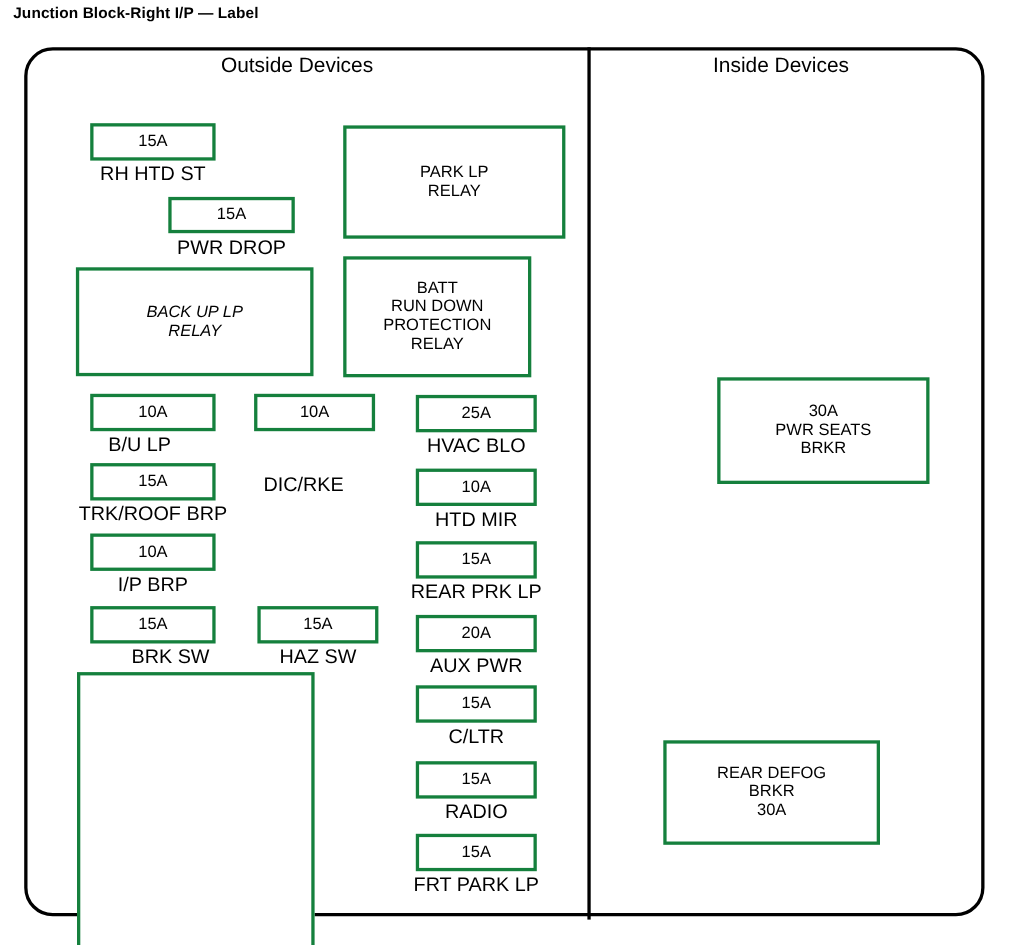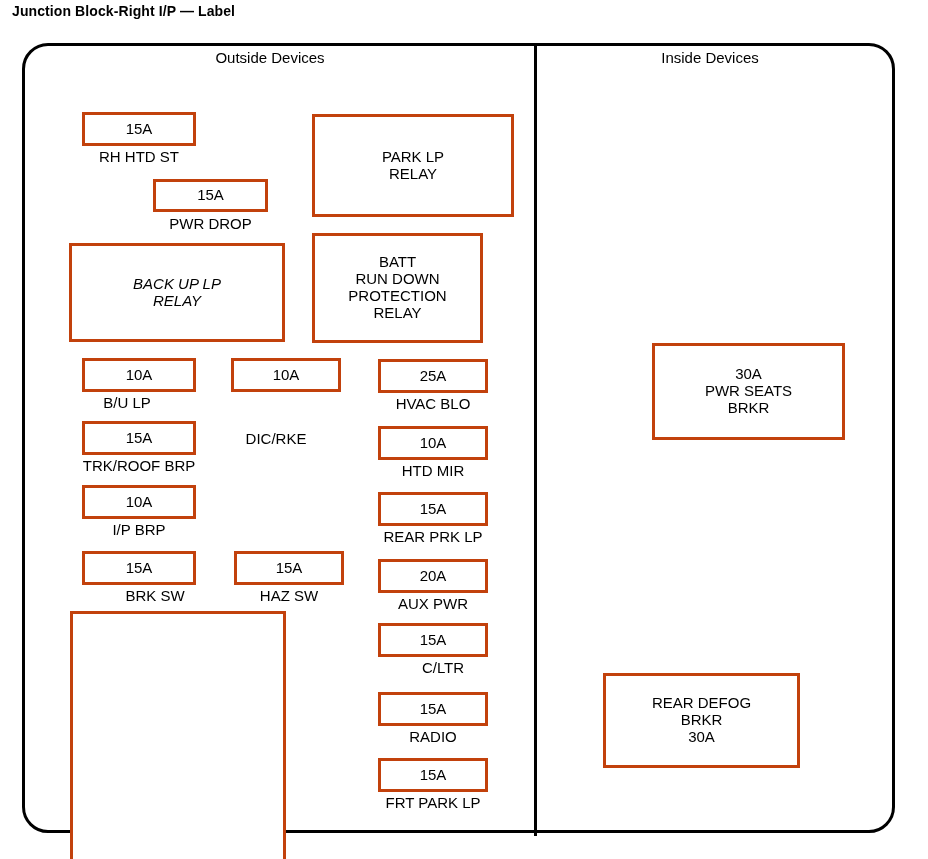--- a/index.html
+++ b/index.html
@@ -46,47 +46,47 @@
     left: 534px;
     top: 43px;
     width: 3px;
     height: 793px;
     background: #000;
   }
 
   
   .section-header {
     position: absolute;
-    font-size: 15px;
+    font-size: 19px;
     text-align: center;
     white-space: nowrap;
   }
   #outside-header { left: 130px; top: 49px; width: 280px; }
   #inside-header  { left: 565px; top: 49px; width: 290px; }
 
   
   .comp {
     position: absolute;
     box-sizing: border-box;
-    border: 3px solid #c2410c;
+    border: 3px solid #15803d;
     background: #fff;
     display: flex;
     align-items: center;
     justify-content: center;
     text-align: center;
     font-size: 15px;
     line-height: 1.12;
     white-space: pre-line;
   }
   .comp.relay { font-size: 15px; }
 
   
   .caption {
     position: absolute;
-    font-size: 15px;
+    font-size: 18px;
     text-align: center;
     white-space: nowrap;
   }
 
   
   .comp.text-high { align-items: flex-start; padding-top: 32%; }
 </style>
 </head>
 <body>
 
@@ -142,21 +142,21 @@
 <div class="comp" style="left:378px; top:426px; width:110px; height:34px;">10A</div>
 <div class="caption" style="left:358px; top:462px; width:150px;">HTD MIR</div>
 
 <div class="comp" style="left:378px; top:492px; width:110px; height:34px;">15A</div>
 <div class="caption" style="left:353px; top:528px; width:160px;">REAR PRK LP</div>
 
 <div class="comp" style="left:378px; top:559px; width:110px; height:34px;">20A</div>
 <div class="caption" style="left:358px; top:595px; width:150px;">AUX PWR</div>
 
 <div class="comp" style="left:378px; top:623px; width:110px; height:34px;">15A</div>
-<div class="caption" style="left:368px; top:659px; width:150px;text-align:center;">C/LTR</div>
+<div class="caption" style="left:358px; top:659px; width:150px;text-align:center;">C/LTR</div>
 
 <div class="comp" style="left:378px; top:692px; width:110px; height:34px;">15A</div>
 <div class="caption" style="left:358px; top:728px; width:150px;">RADIO</div>
 
 <div class="comp" style="left:378px; top:758px; width:110px; height:34px;">15A</div>
 <div class="caption" style="left:353px; top:794px; width:160px;">FRT PARK LP</div>
 
 <div class="comp" style="left:652px; top:343px; width:193px; height:97px;">30A
 PWR SEATS
 BRKR</div>

